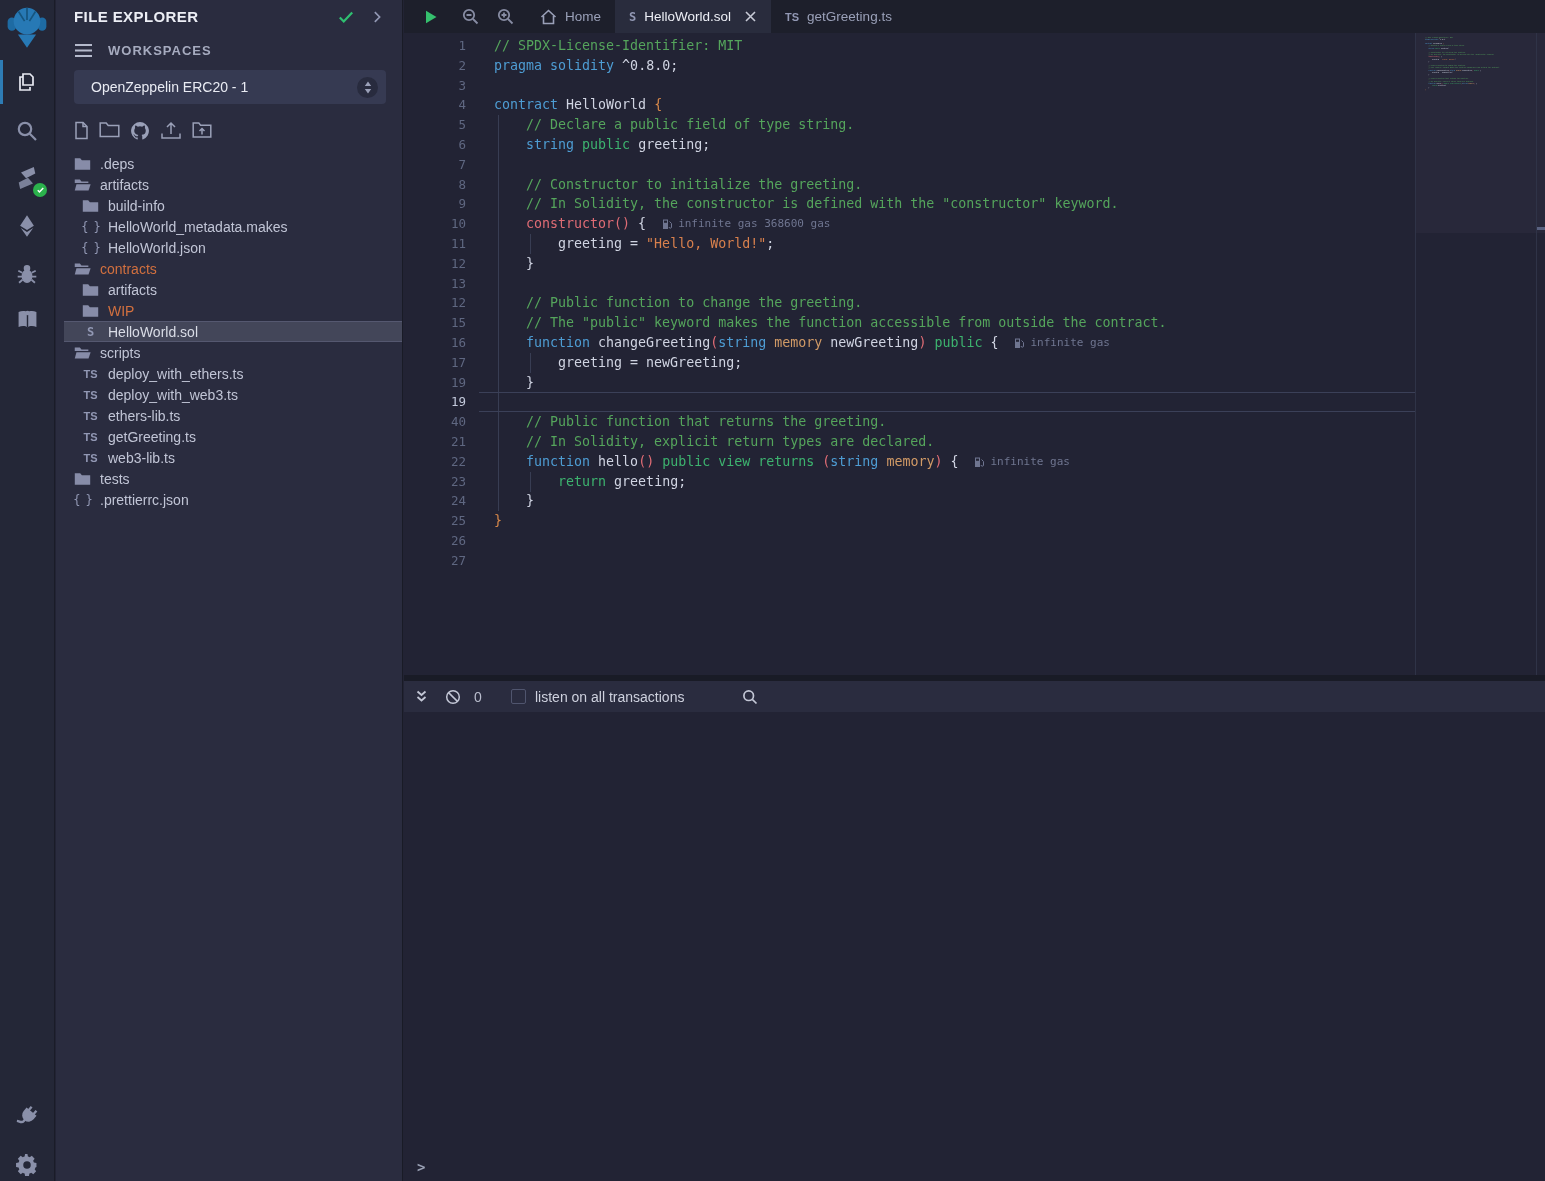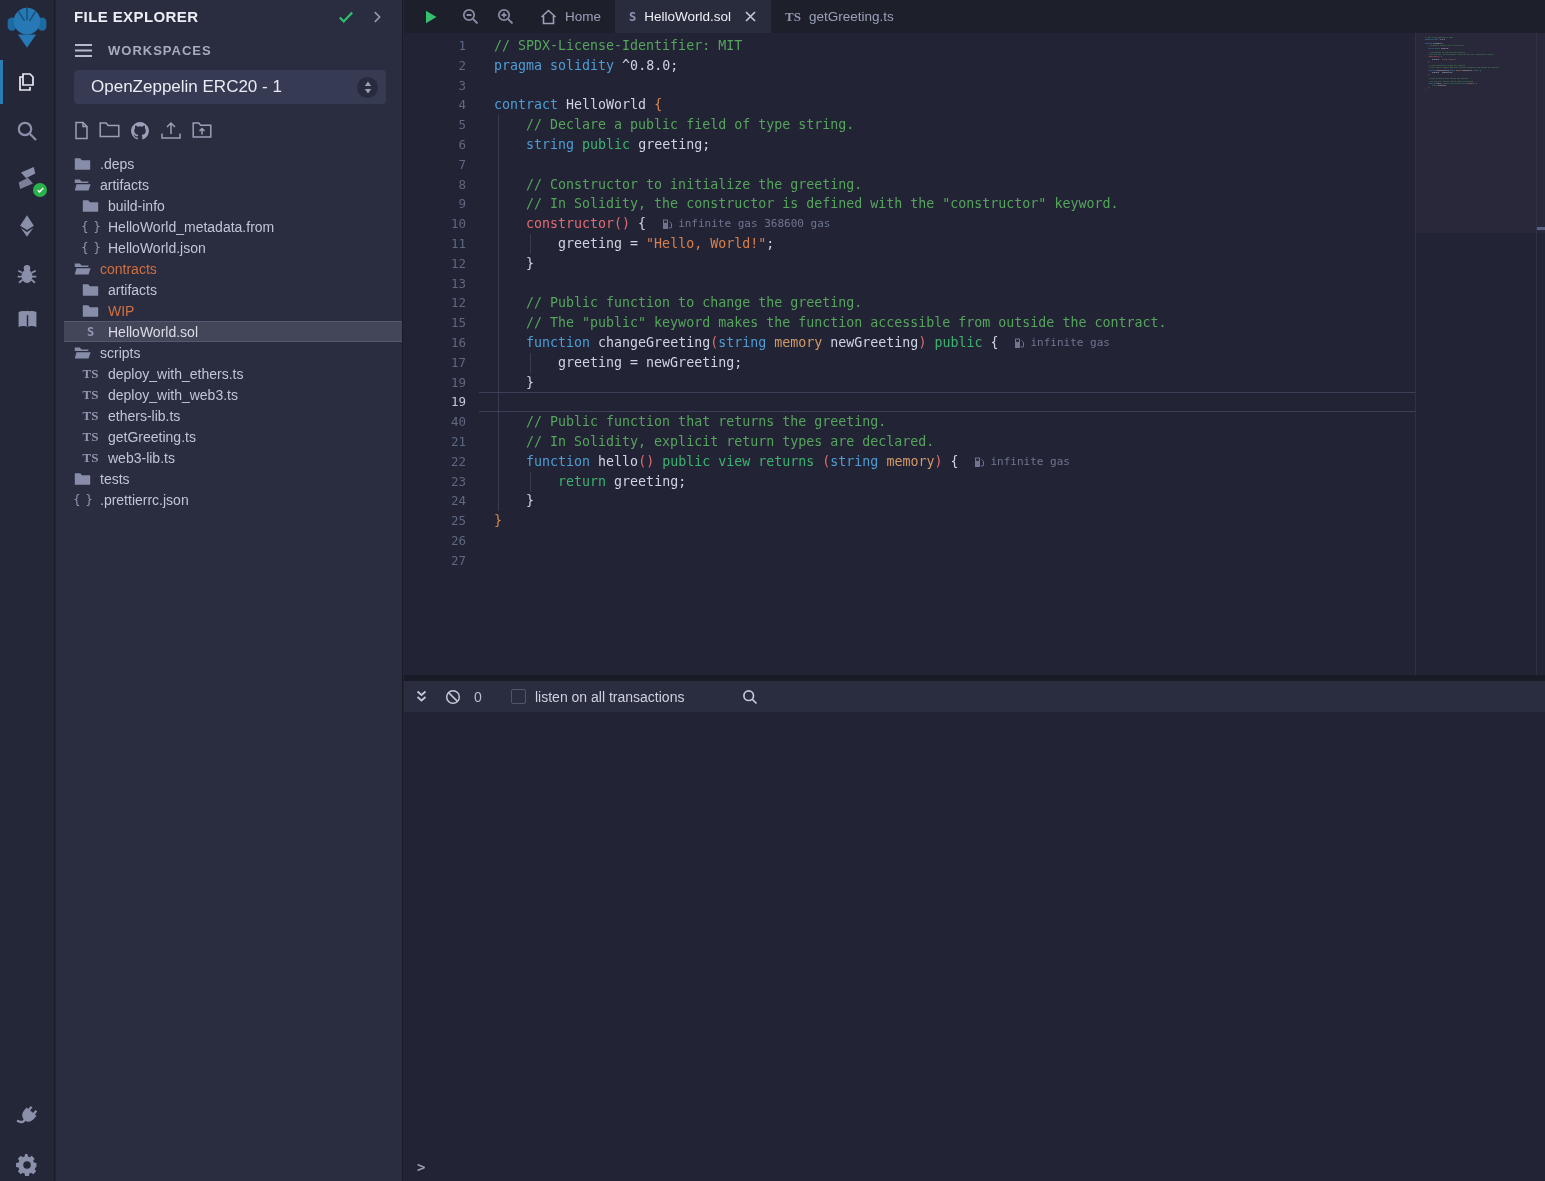--- a/index.html
+++ b/index.html
@@ -23,35 +23,35 @@
   .fe-header{position:absolute;left:0;top:0;right:0;height:33px;display:flex;align-items:center;padding:0 18px;}
   .fe-title{flex:1;color:#eceef5;font-size:15px;font-weight:600;letter-spacing:.4px;}
   .fe-hact{display:flex;align-items:center;gap:14px;}
   .fe-hact span{cursor:pointer;display:flex;}
   .ws-row{position:absolute;left:18px;top:43px;display:flex;gap:15px;align-items:center;}
   .ws-label{color:#a6abbf;font-size:13px;letter-spacing:1px;font-weight:600;}
   .ws-burger{cursor:pointer;display:flex;}
   .ws-select{position:absolute;left:18px;top:70px;width:312px;height:34px;background:#363a52;
              border-radius:4px;display:flex;align-items:center;padding:0 8px 0 17px;
              box-sizing:border-box;cursor:pointer;}
-  .ws-value{flex:1;color:#e9ebf3;font-size:17px;}
+  .ws-value{flex:1;color:#e9ebf3;font-size:14px;}
   .ws-badge{width:21px;height:21px;border-radius:50%;background:#282b3e;display:flex;
             align-items:center;justify-content:center;cursor:pointer;}
   .fe-toolbar{position:absolute;left:17px;top:121px;display:flex;gap:10px;color:#9aa0b8;}
   .fe-toolbar span{cursor:pointer;display:flex;}
   .tree{position:absolute;left:0;top:153px;right:0;}
   .tree-row{height:21px;display:flex;align-items:center;margin-left:8px;padding-left:10px;
             font-size:14px;color:#c1c5d6;cursor:pointer;white-space:nowrap;}
   .tree-row.lvl1{padding-left:18px;}
   .tree-row.selected{background:#434659;color:#d9dce6;box-shadow:0 -1px 0 #555870 inset,0 1px 0 #555870 inset;}
   .tree-row.orange{color:#d2703f;}
   .tree-ic{width:17px;margin-right:9px;display:flex;align-items:center;justify-content:center;
            color:#878ca8;flex:none;}
   .json-glyph{font:12px "DejaVu Sans Mono",monospace;color:#9298b4;letter-spacing:-1px;}
-  .ts-glyph{font-family:Liberation Serif, serif;font-size:13px;font-weight:700;color:#9298b4;}
+  .ts-glyph{font-family:Liberation Sans, sans-serif;font-size:11px;font-weight:700;color:#9298b4;}
   .sol-glyph{font-family:"DejaVu Sans Mono",monospace;font-size:12px;font-weight:700;color:#9298b4;}
 
   
   .main{position:absolute;left:404px;top:0;right:0;height:100%;background:#be185d;}
   .tabbar{position:absolute;left:0;top:0;right:0;height:33px;background:#1d1f2b;display:flex;align-items:center;}
   .tb-btn{display:flex;align-items:center;justify-content:center;cursor:pointer;}
   .tb-play{margin-left:19px;}
   .tb-zo{margin-left:23px;}
   .tb-zi{margin-left:18px;}
   .tabs{display:flex;margin-left:12px;height:33px;}
@@ -256,21 +256,21 @@
             <svg xmlns="http://www.w3.org/2000/svg" width="17" height="14" viewBox="0 0 17 14" fill="#878ca8">
               <path d="M.8 1.2h5.4l1.7 2h8.3v9.6H.8z" rx="1"></path>
             </svg>
           </span>
           <span>build-info</span>
         </div>
         <div class="tree-row lvl1">
           <span class="tree-ic">
             <span class="json-glyph">{ }</span>
           </span>
-          <span>HelloWorld_metadata.from</span>
+          <span>HelloWorld_metadata.makes</span>
         </div>
         <div class="tree-row lvl1">
           <span class="tree-ic">
             <span class="json-glyph">{ }</span>
           </span>
           <span>HelloWorld.json</span>
         </div>
         <div class="tree-row lvl0 orange">
           <span class="tree-ic">
             <svg xmlns="http://www.w3.org/2000/svg" width="18" height="14" viewBox="0 0 18 14" fill="#878ca8">

